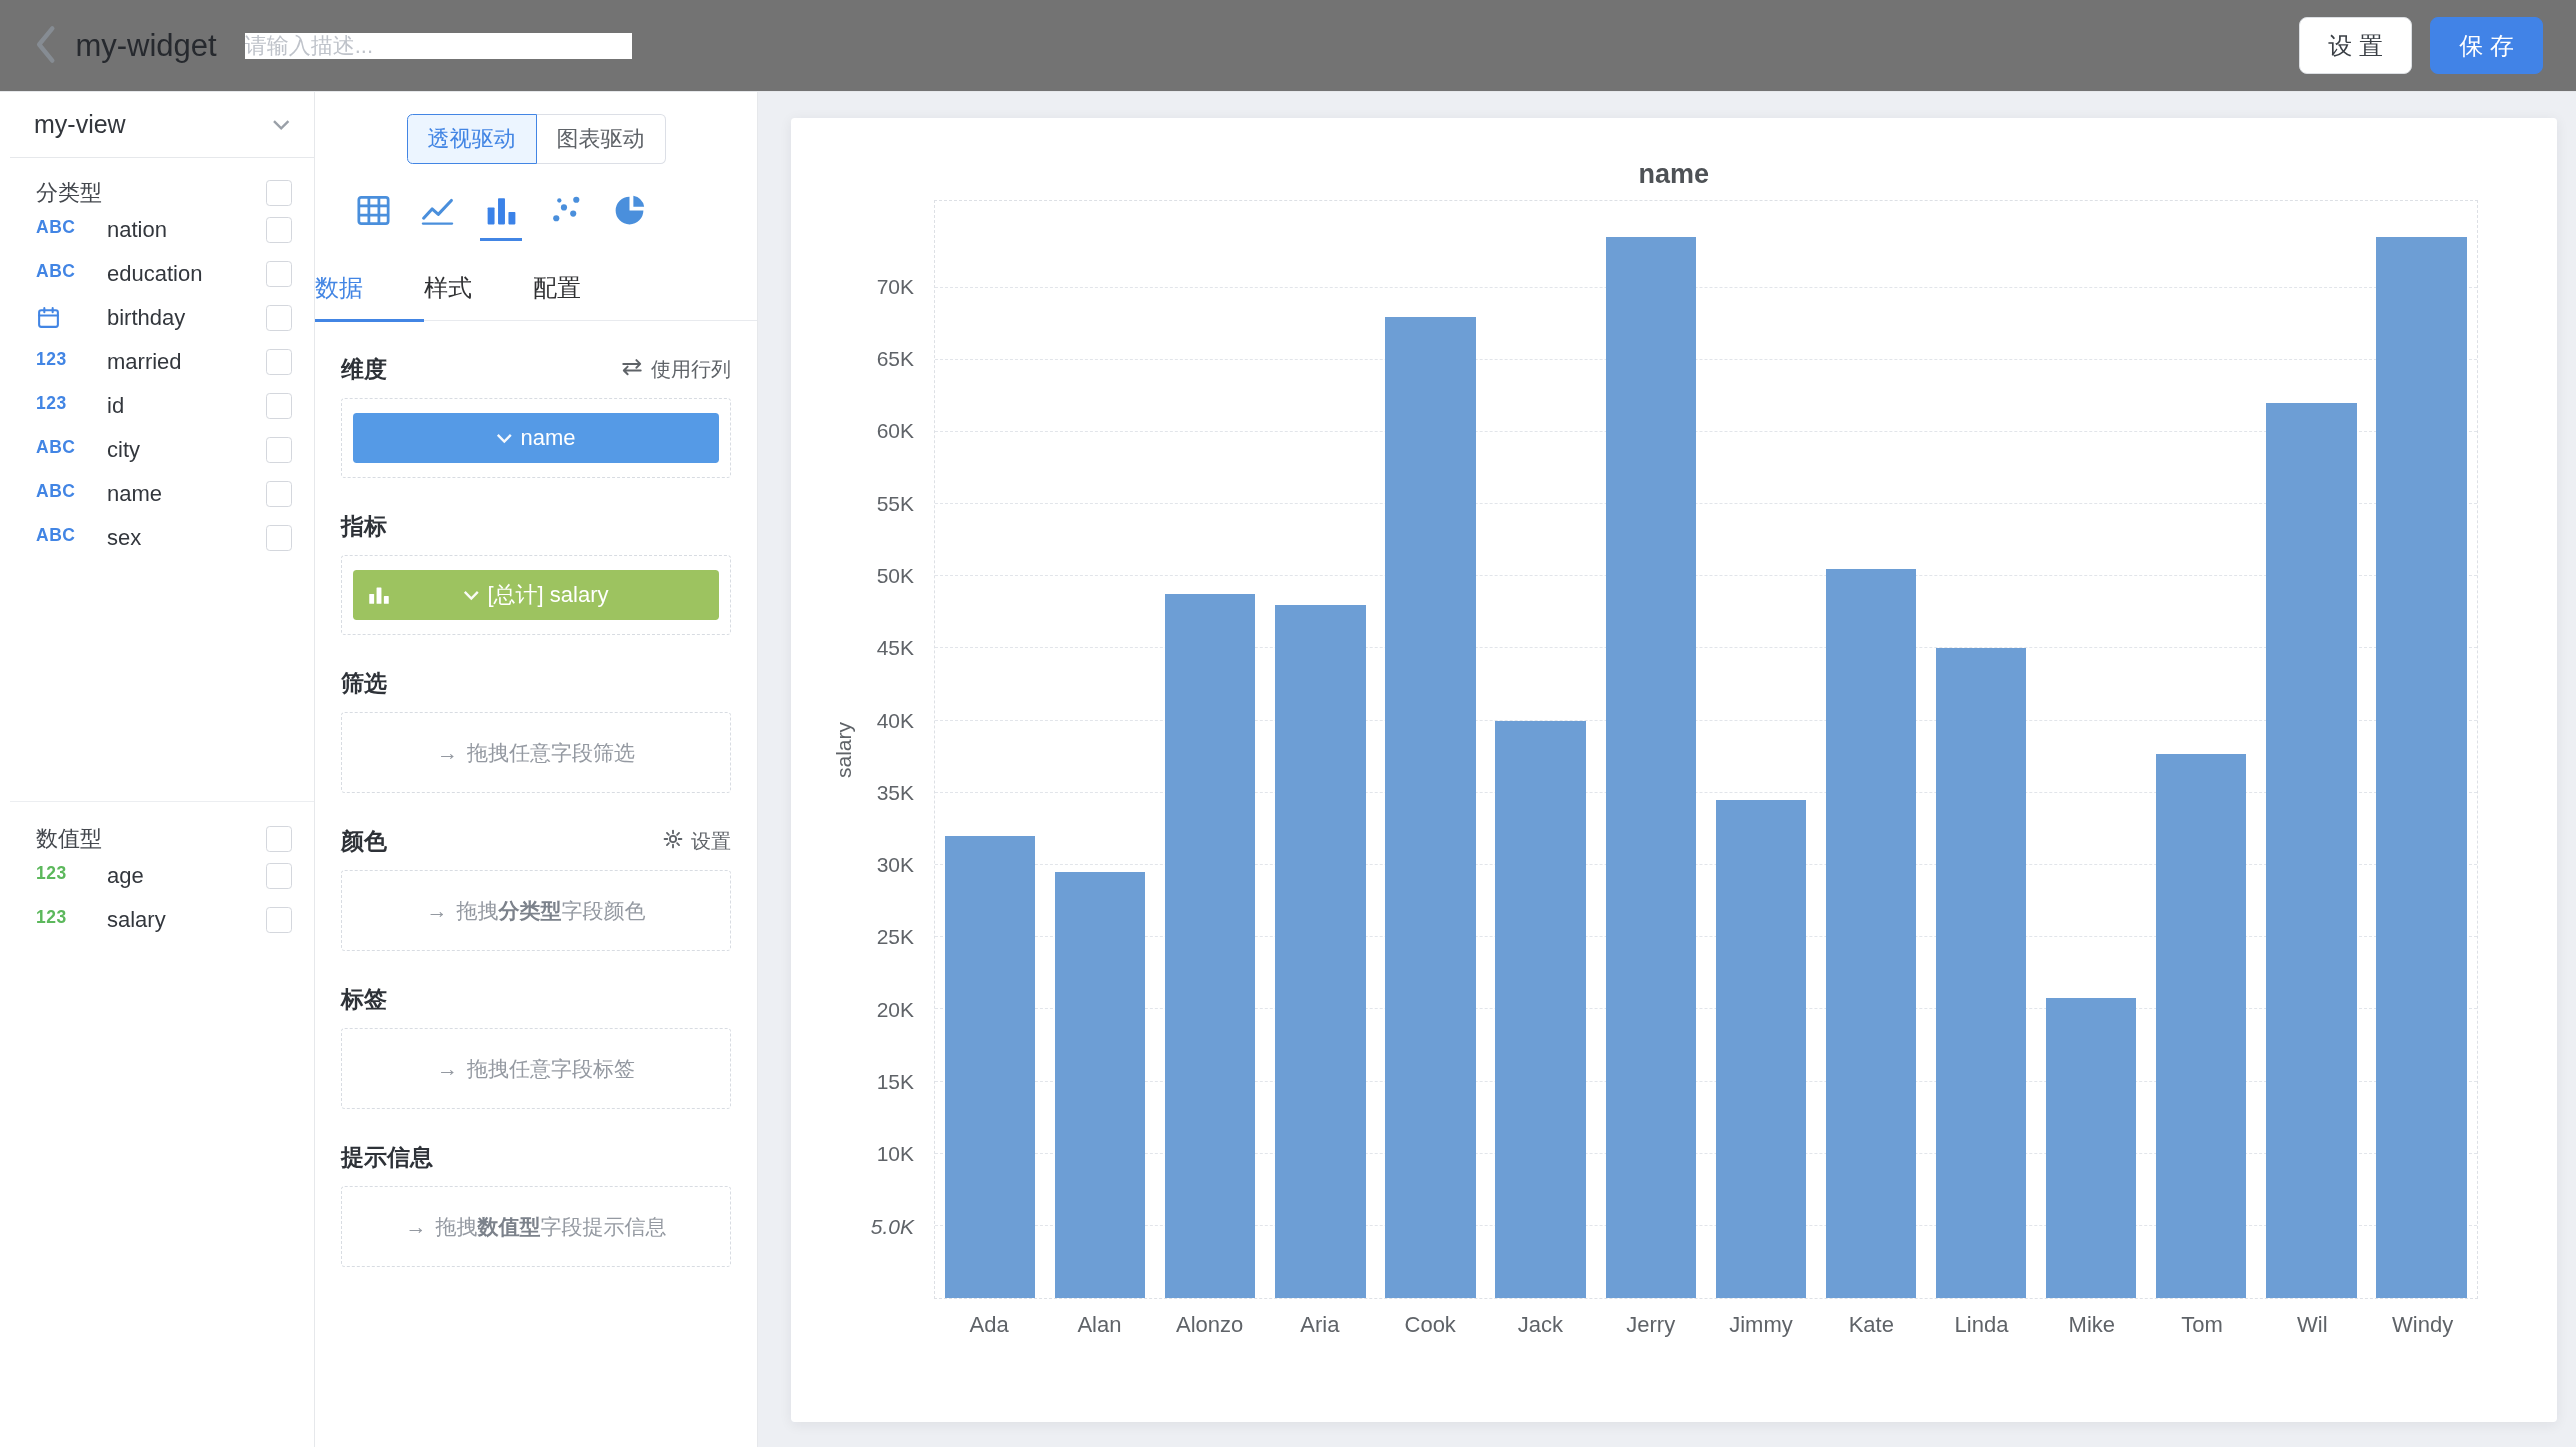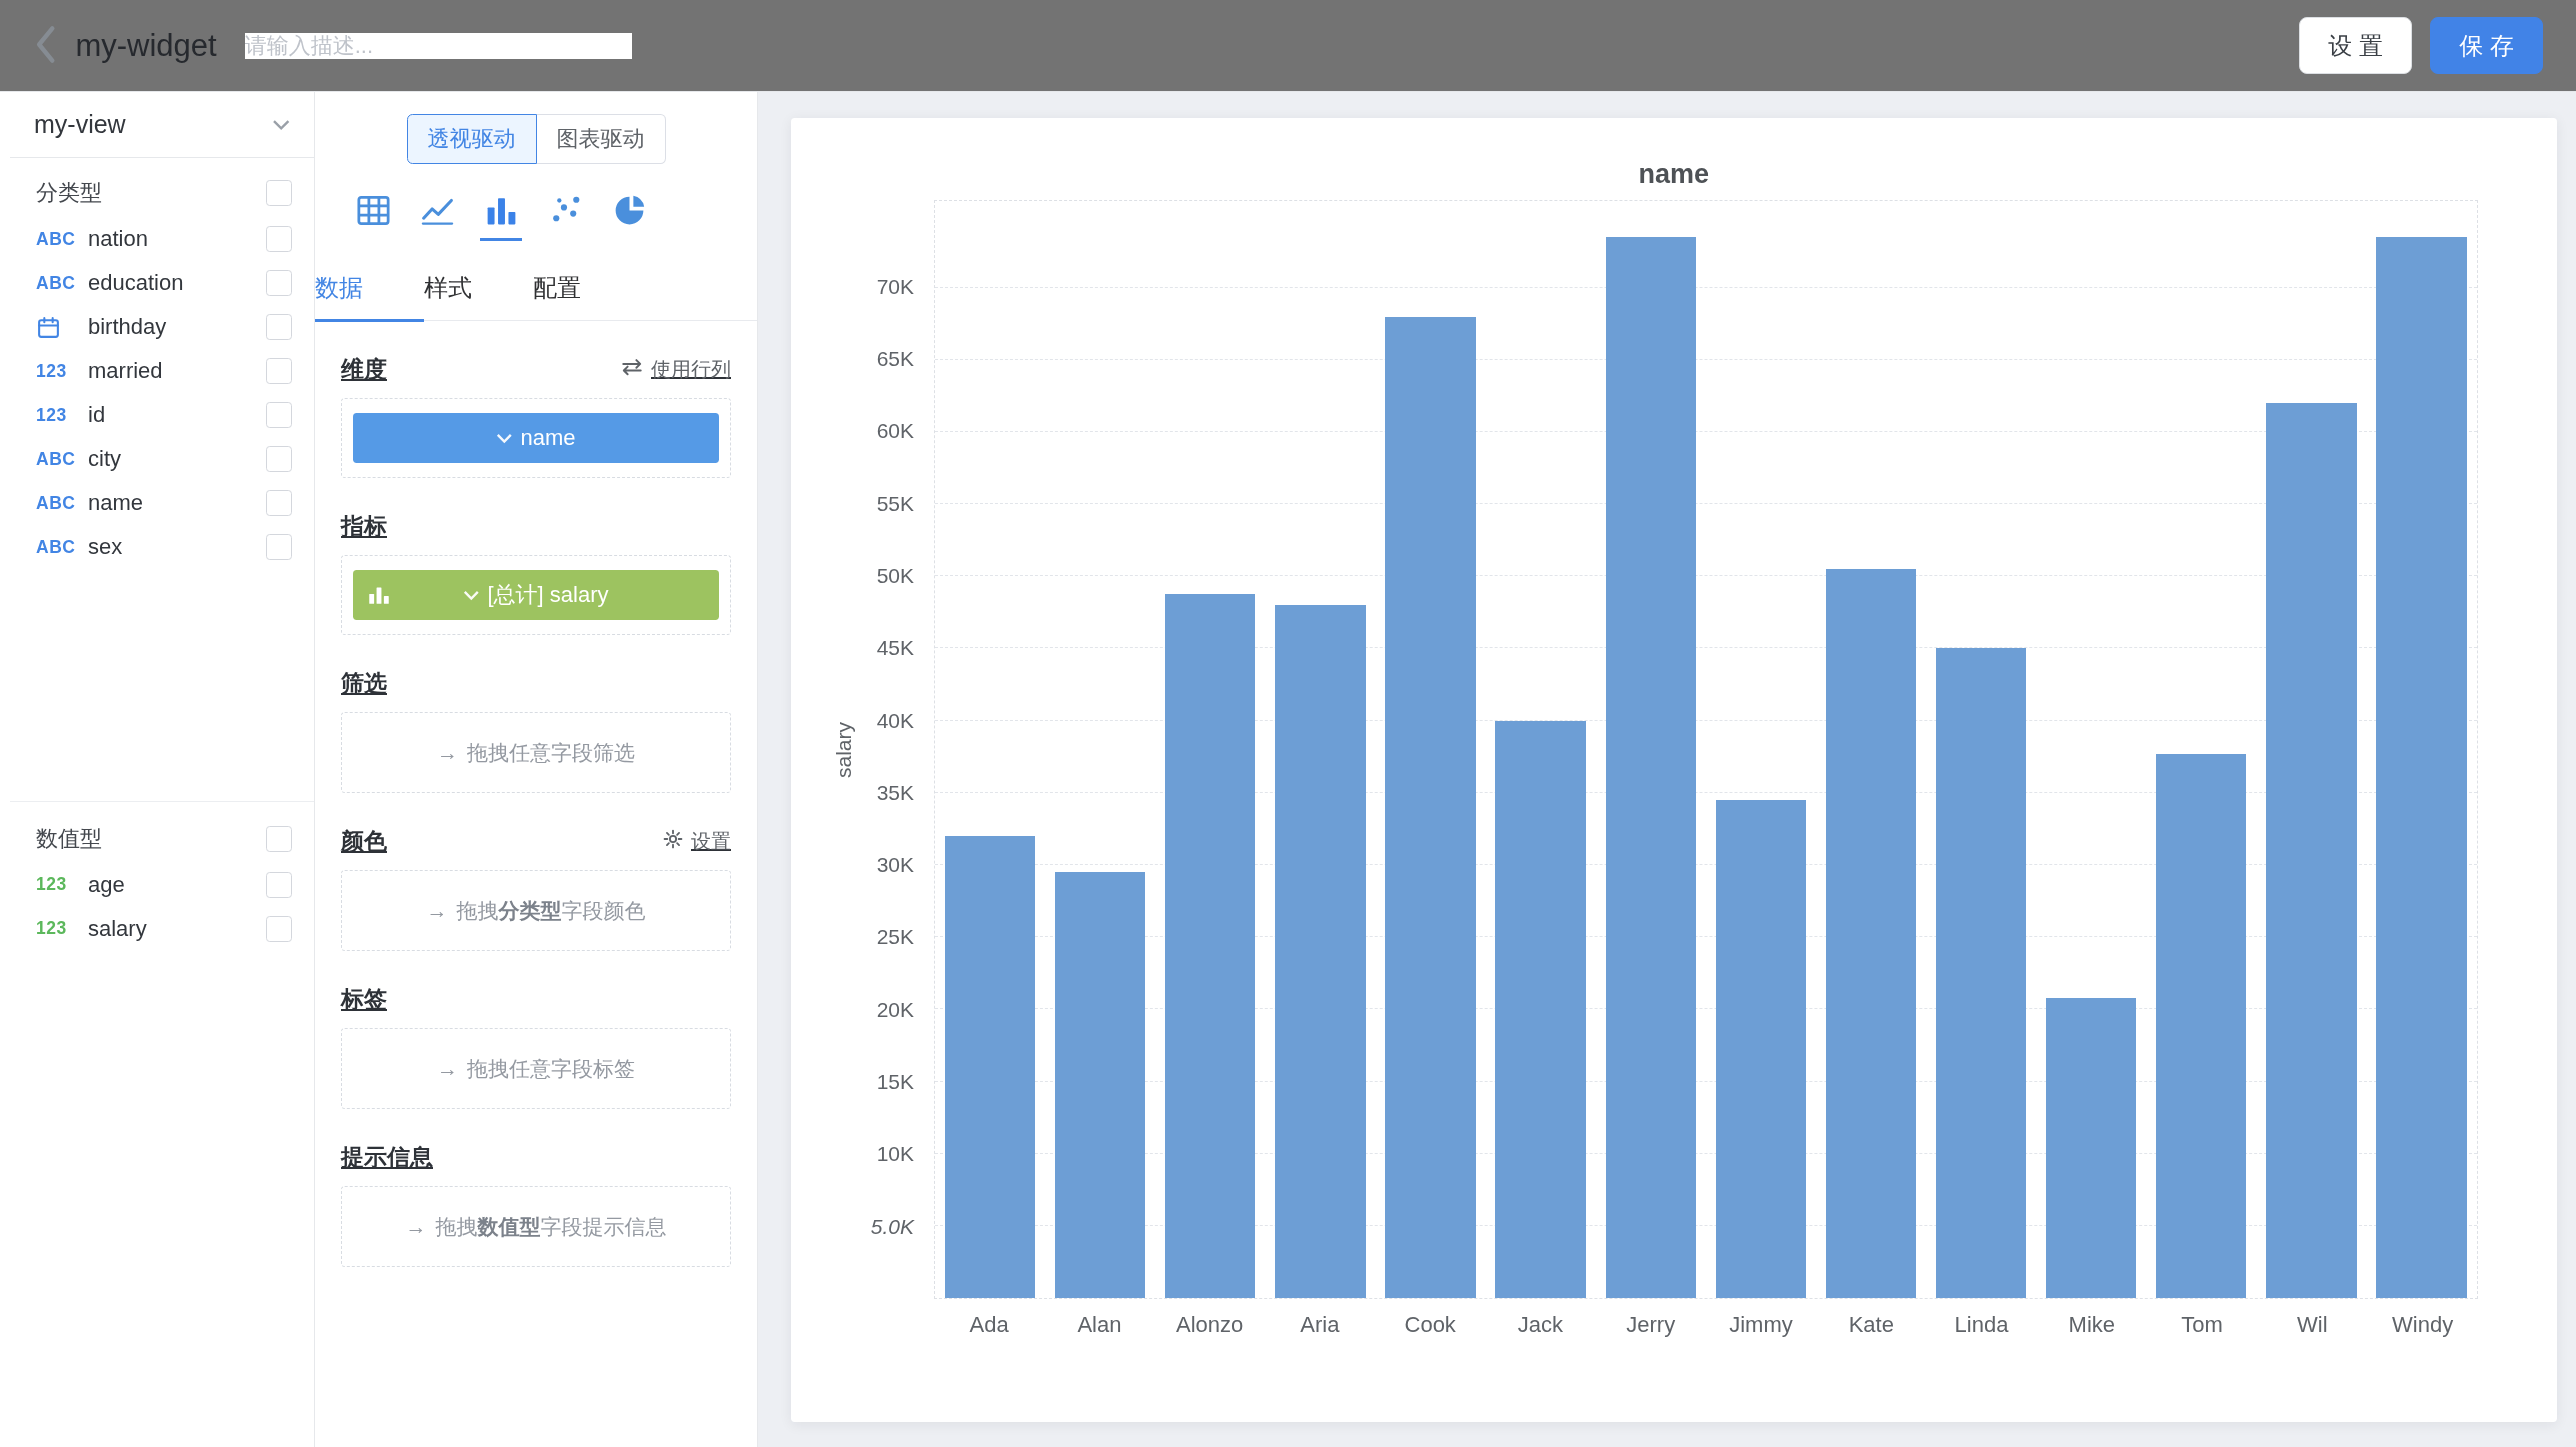--- a/index.html
+++ b/index.html
@@ -18,21 +18,21 @@
   .btn-primary { background: #4183e7; border: 1.8px solid #4183e7; color: #fff; margin-left: 18.4px; }
 
   
   .main { display: flex; height: 1355px; }
 
   
   .sidebar { width: 315px; border-right: 0.9px solid #e6e8eb; background: #fff; flex: none; padding-left: 10px; }
   .view-select { height: 66px; border-bottom: 0.9px solid #e6e8eb; display: flex; align-items: center; justify-content: space-between; padding: 0 24px; font-size: 25px; color: #33373d; cursor: pointer; }
   .view-select .chev { color: #9aa0a8; display: flex; }
   .group-header { display: flex; justify-content: space-between; align-items: center; padding: 0 22px 0 26px; height: 48px; margin-top: 11px; font-size: 22px; font-weight: 500; color: #44484e; }
-  .field-row { display: flex; align-items: center; height: 44px; padding: 0 22px 0 26px; cursor: pointer; }
+  .field-row { display: flex; align-items: flex-start; height: 44px; padding: 0 22px 0 26px; cursor: pointer; gap: 19px; }
   .ficon { width: 52px; flex: none; color: #4285e4; display: flex; align-items: center; }
   .ficon.txt { font-size: 17.5px; font-weight: 700; letter-spacing: 0.5px; }
   .field-group.numeric { margin-top: 232px; border-top: 0.9px solid #eceef1; padding-top: 1.8px; }
   .field-group.numeric .ficon { color: #5cb85c; }
   .fname { flex: 1; font-size: 22px; color: #33373d; }
   .checkbox { width: 26px; height: 26px; border: 1.8px solid #d4d7dd; border-radius: 3.7px; background: #fff; flex: none; cursor: pointer; }
 
   
   .panel { width: 443px; border-right: 0.9px solid #e6e8eb; background: #fff; flex: none; }
   .mode-toggle { display: flex; justify-content: center; margin-top: 22px; }
@@ -40,21 +40,21 @@
   .mode-btn.first { border-radius: 5.5px 0 0 5.5px; }
   .mode-btn.last { border-radius: 0 5.5px 5.5px 0; border-left: none; }
   .mode-btn.active { background: #ecf5ff; border-color: #4285e4; color: #4285e4; }
   .chart-icons { display: flex; margin: 24px 0 0 37px; gap: 22px; }
   .cticon { width: 42px; padding: 3.7px 0 9.2px; display: flex; justify-content: center; color: #4a8fdc; cursor: pointer; border-bottom: 3.7px solid transparent; }
   .cticon.active { border-bottom-color: #4285e4; color: #3b82e8; }
   .panel-tabs { display: flex; border-bottom: 1.8px solid #e8eaee; margin-top: 14.8px; }
   .ptab { width: 109px; text-align: left; font-size: 24px; color: #303133; padding: 16.6px 0 14.8px; cursor: pointer; border-bottom: 3.7px solid transparent; margin-bottom: -1.8px; }
   .ptab.active { color: #4285e4; border-bottom-color: #4285e4; }
   .panel-body { padding: 0 26px 28px; }
-  .sec-head { display: flex; justify-content: space-between; align-items: center; margin-top: 33px; font-size: 23px; font-weight: 700; color: #2e3238; text-decoration: underline; }
+  .sec-head { display: flex; justify-content: space-between; align-items: center; margin-top: 33px; font-size: 23px; font-weight: 700; color: #2e3238; }
   .sec-action { font-weight: 400; font-size: 20px; color: #5f6368; display: flex; gap: 7.4px; align-items: center; cursor: pointer; }
   .drop-box { margin-top: 13px; border: 1.8px dashed #d8dce2; border-radius: 3.7px; }
   .drop-box.filled { padding: 14px 11px; }
   .drop-box.empty { height: 81px; display: flex; align-items: center; justify-content: center; font-size: 21px; color: #9499a1; }
   .drop-hint { display: flex; align-items: center; gap: 9.2px; }
   .drop-hint b { color: #7c828b; }
   .pill { height: 50px; border-radius: 3.7px; color: #fff; font-size: 22px; display: flex; align-items: center; justify-content: center; position: relative; cursor: pointer; }
   .pill .chev { display: flex; margin-right: 7.4px; opacity: 0.95; }
   .pill-icon { position: absolute; left: 13px; top: 50%; transform: translateY(-50%); display: flex; }
 

